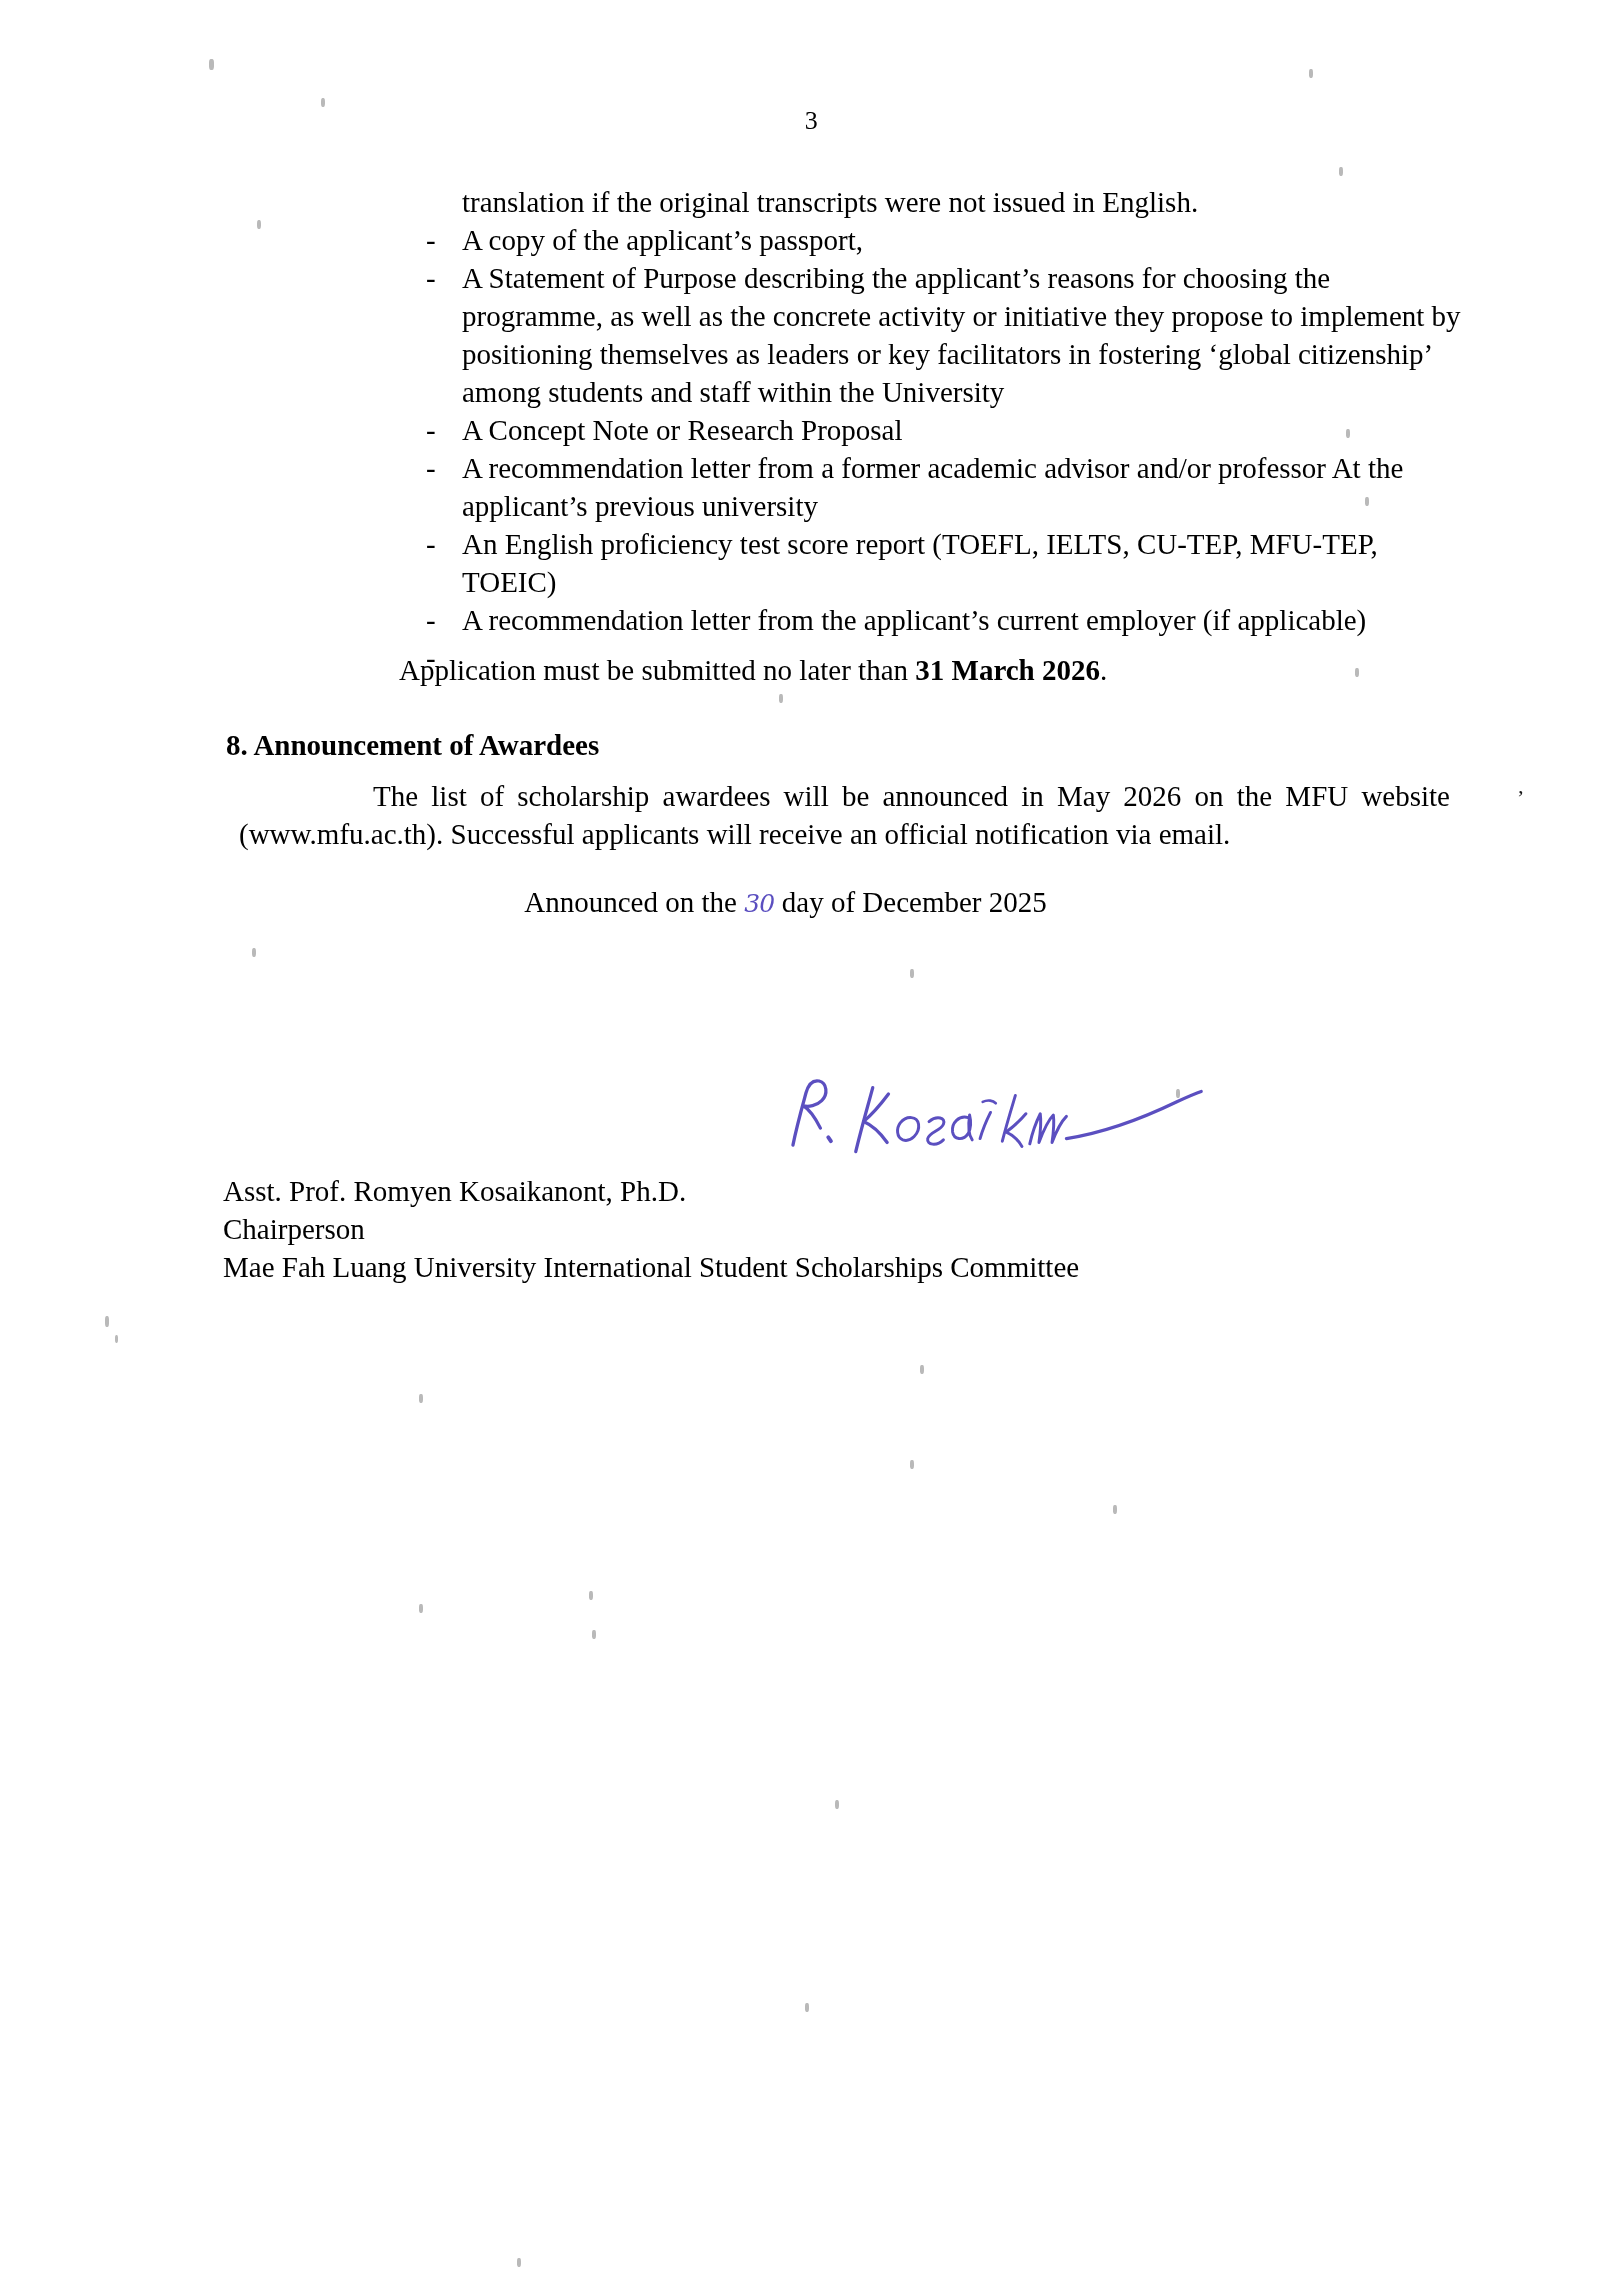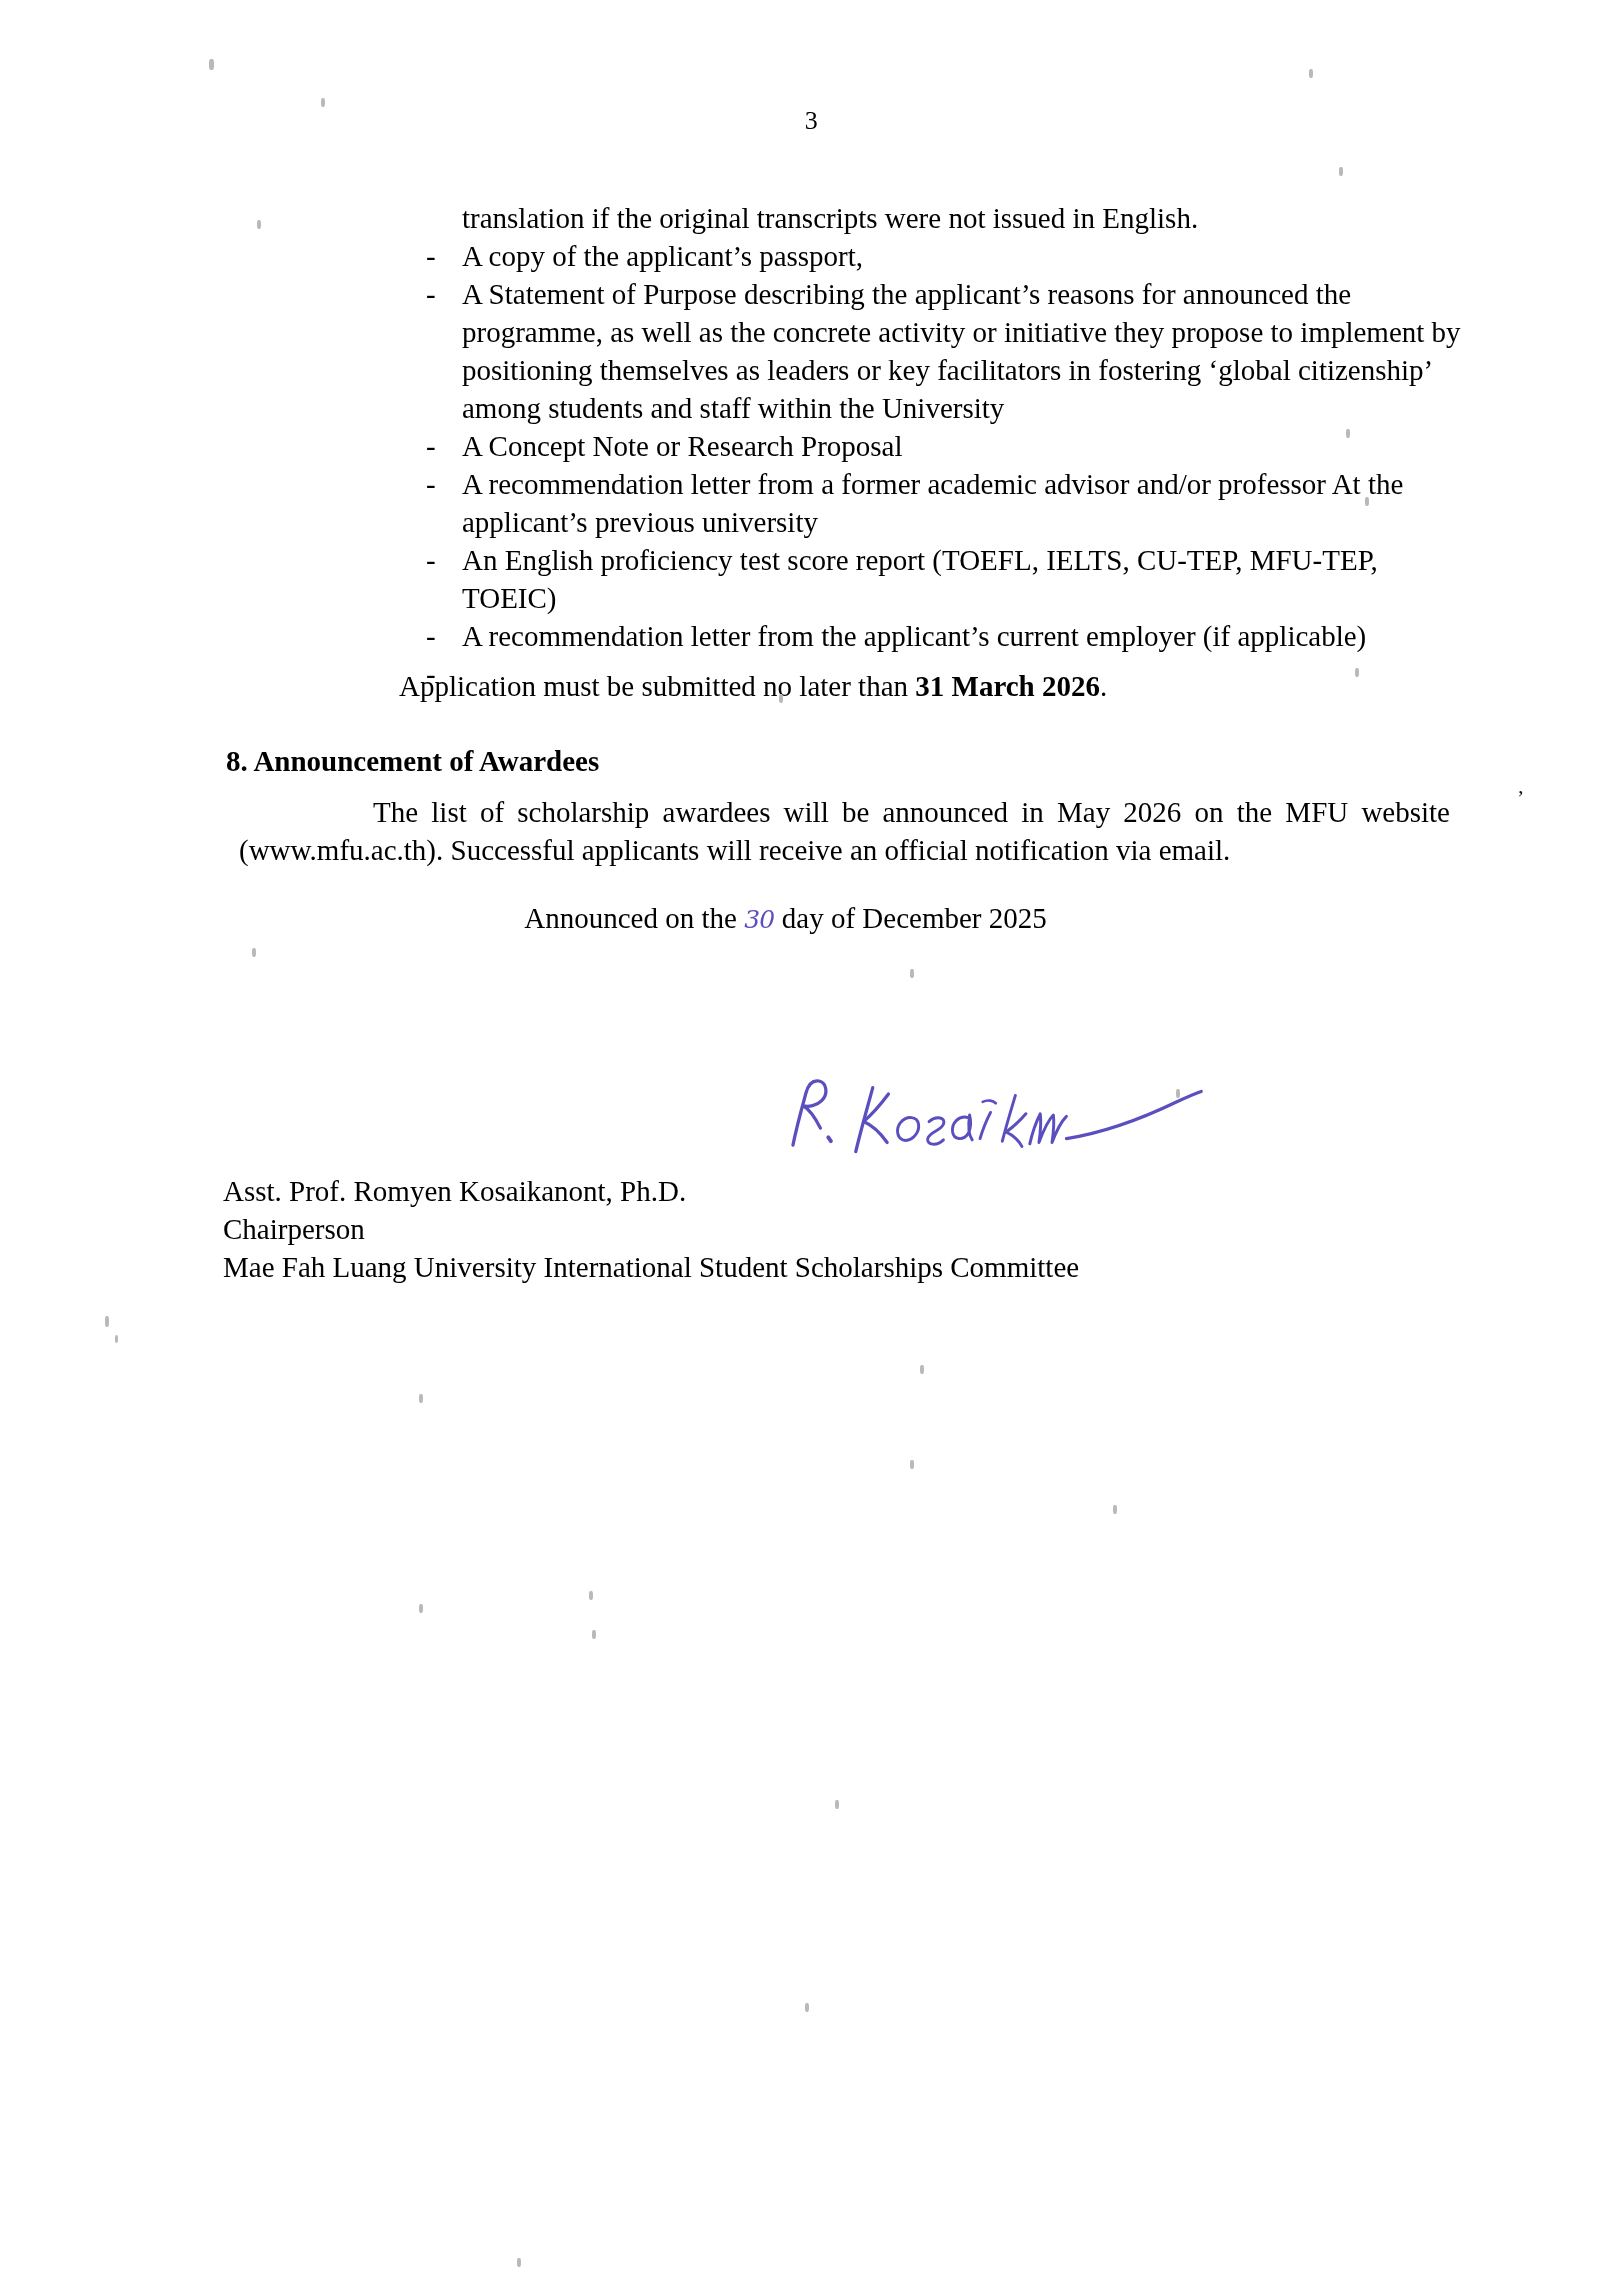--- a/index.html
+++ b/index.html
@@ -35,21 +35,21 @@
   .content {
     position: absolute;
     left: 226px;
     top: 183px;
     width: 1237px;
     font-size: 29px;
     line-height: 38px;
   }
 
   .hanging-first {
-    margin: 16px 0 0 236px;
+    margin: 0 0 0 236px;
     text-indent: 0;
   }
 
   ul.doc-list {
     list-style: none;
     margin: 0;
     padding: 0;
   }
   ul.doc-list > li {
     position: relative;
@@ -144,21 +144,21 @@
 
     <p class="hanging-first">translation if the original  transcripts were not issued in English.</p>
 
     <ul class="doc-list">
       <li>
         <span class="dash">-</span>
         <span>A copy of the applicant’s passport,</span>
       </li>
       <li>
         <span class="dash">-</span>
-        <span>A Statement of Purpose describing the applicant’s reasons for announced the programme, as well as the concrete activity or initiative they propose to implement by positioning themselves as leaders or key facilitators in fostering ‘global citizenship’ among students and staff within the University</span>
+        <span>A Statement of Purpose describing the applicant’s reasons for choosing the programme, as well as the concrete activity or initiative they propose to implement by positioning themselves as leaders or key facilitators in fostering ‘global citizenship’ among students and staff within the University</span>
       </li>
       <li>
         <span class="dash">-</span>
         <span>A Concept Note or Research Proposal</span>
       </li>
       <li>
         <span class="dash">-</span>
         <span>A recommendation letter from a former academic advisor and/or professor At the applicant’s previous university</span>
       </li>
       <li>

